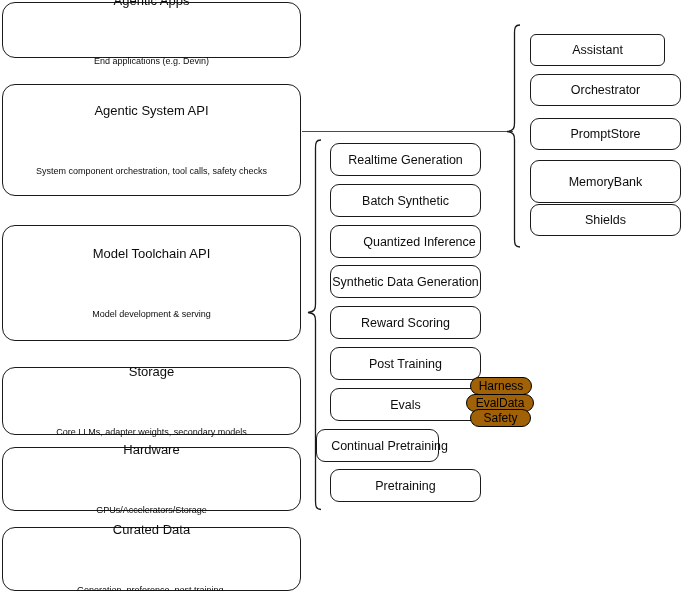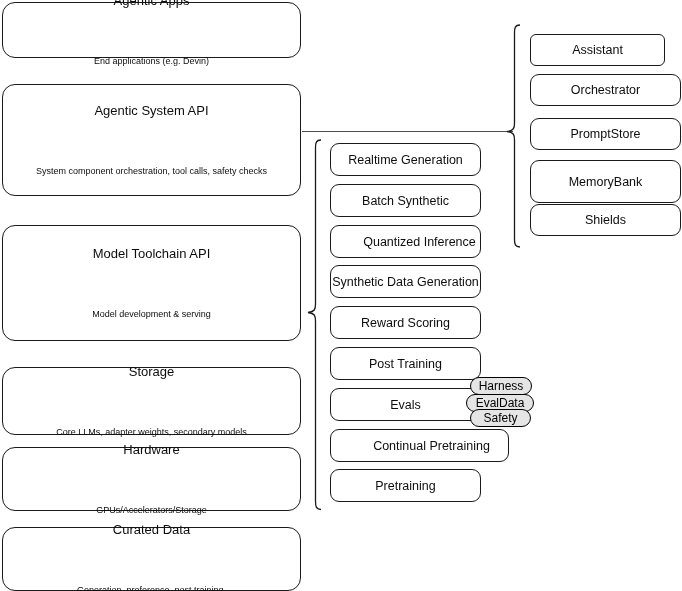--- a/index.html
+++ b/index.html
@@ -64,21 +64,21 @@
     color: #0d0d0d;
     white-space: nowrap;
   }
 
   
   .pill {
     position: absolute;
     box-sizing: border-box;
     border: 1.4px solid #000000;
     border-radius: 999px;
-    background: #e5e5e5;
+    background: #a16207;
     display: flex;
     align-items: center;
     justify-content: center;
     font-size: 12px;
     color: #000000;
     white-space: nowrap;
     z-index: 5;
   }
 
   
@@ -182,21 +182,21 @@
 </div>
 <div class="chip" style="left:330px; top:306px; width:151px; height:33px;">
   <span>Reward Scoring</span>
 </div>
 <div class="chip" style="left:330px; top:347px; width:151px; height:33px;justify-content:center;">
   <span>Post Training</span>
 </div>
 <div class="chip" style="left:330px; top:388px; width:151px; height:33px;">
   <span>Evals</span>
 </div>
-<div class="chip" style="left:330px; top:429px; width:179px; height:33px;padding-left:24px;">
+<div class="chip" style="left:316px; top:429px; width:123px; height:33px;padding-left:24px;">
   <span>Continual Pretraining</span>
 </div>
 <div class="chip" style="left:330px; top:469px; width:151px; height:33px;">
   <span>Pretraining</span>
 </div>
 
 <div class="pill" style="left:470px; top:377px; width:62px; height:18px;">
   <span>Harness</span>
 </div>
 <div class="pill" style="left:466px; top:394px; width:68px; height:18px;">

